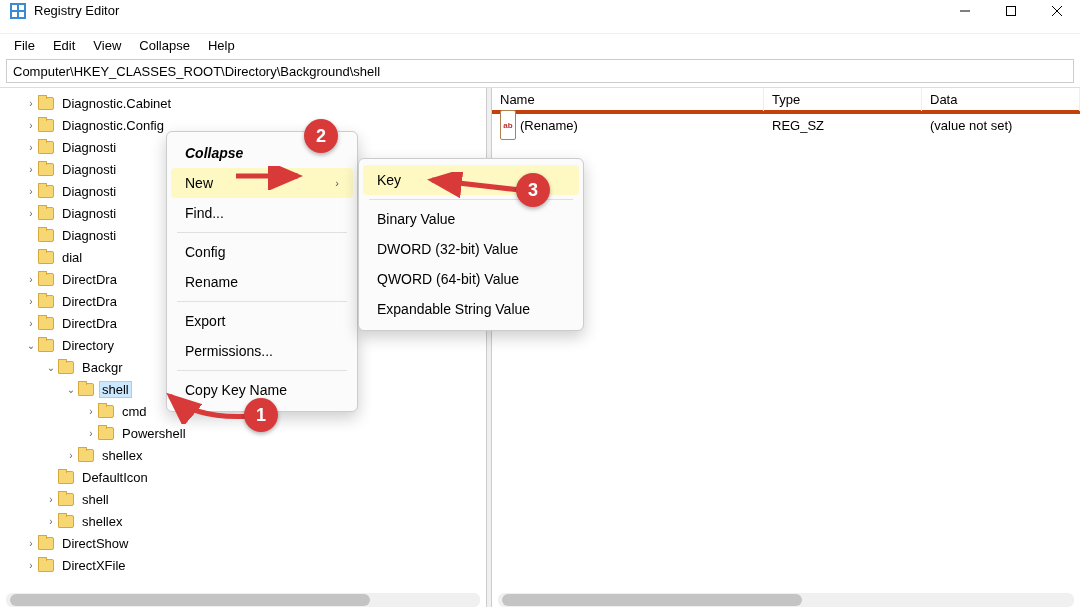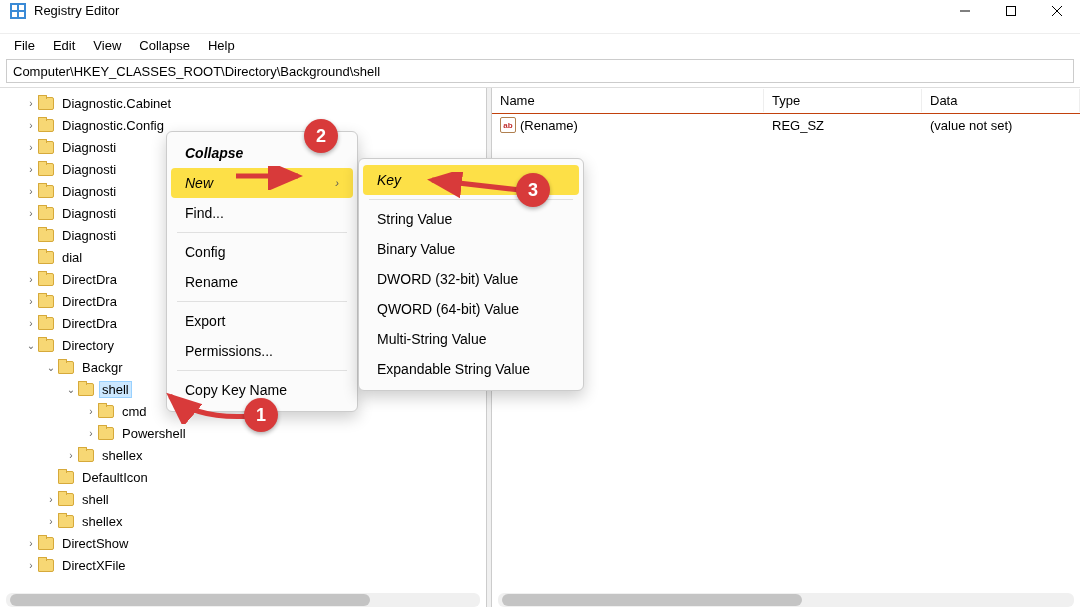--- a/index.html
+++ b/index.html
@@ -76,41 +76,41 @@
   .list-pane {
     flex: 1;
     display: flex;
     flex-direction: column;
     overflow: hidden;
   }
   .list-header {
     display: flex;
     height: 26px;
     align-items: center;
-    border-bottom: 1px solid #c2410c;
+    border-bottom: 4px solid #c2410c;
   }
   .list-header .col {
     padding: 4px 8px;
     border-right: 1px solid #eee;
     font-size: 13px;
   }
   .col-name { width: 272px; }
   .col-type { width: 158px; }
   .col-data { flex: 1; }
   .list-row {
     display: flex;
     height: 22px;
     align-items: center;
   }
   .list-row .cell { padding: 2px 8px; }
   .cell-name { width: 272px; display:flex; align-items:center; gap:4px;}
   .cell-type { width: 158px; }
   .cell-data { flex: 1; }
   .sz-icon {
-    width: 16px; height: 16px;
+    width: 16px; height: 30px;
     display:inline-flex; align-items:center; justify-content:center;
     font-size: 8px; font-weight:bold;
     border:1px solid #b08050;
     background: #fff;
     color: #c03030;
     border-radius:2px;
   }
   .tree {
     padding: 4px 0 4px 4px;
     position: relative;
@@ -165,21 +165,21 @@
     z-index: 20;
   }
   .ctx1 { top: 131px; left: 166px; width: 192px; }
   .ctx2 { top: 158px; left: 358px; width: 226px; }
   .ctx-item {
     padding: 7px 18px;
     font-size: 14px;
     display:flex; align-items:center; justify-content:space-between;
     position: relative;
   }
-  .ctx-item.hover { background: #fde047; border-radius:4px; margin:0 4px; padding:7px 14px;font-style:italic;}
+  .ctx-item.hover { background: #fef9c3; border-radius:4px; margin:0 4px; padding:7px 14px;}
   .ctx-item.bold { font-weight: 600; font-style: italic; }
   .ctx-sep { border:none; border-top:1px solid #e0e0e0; margin: 4px 10px; }
   .ctx-arrow { font-size: 11px; color:#555; }
   .annotation-circle {
     position:absolute;
     width:34px; height:34px;
     border-radius:50%;
     background:#d83a3a;
     color:#fff;
     display:flex; align-items:center; justify-content:center;
@@ -448,33 +448,27 @@
     <div class="ctx-item">
       <span>Copy Key Name</span>
     </div>
   </div>
 <div class="context-menu ctx2" id="ctx2">
     <div class="ctx-item hover">
       <span>Key</span>
     </div>
     <hr class="ctx-sep">
     <div class="ctx-item">
-      <span>String Value</span>
-    </div>
-    <div class="ctx-item">
       <span>Binary Value</span>
     </div>
     <div class="ctx-item">
       <span>DWORD (32-bit) Value</span>
     </div>
     <div class="ctx-item">
       <span>QWORD (64-bit) Value</span>
-    </div>
-    <div class="ctx-item">
-      <span>Multi-String Value</span>
     </div>
     <div class="ctx-item">
       <span>Expandable String Value</span>
     </div>
   </div>
 
 <div class="annotation-circle" style="top:398px; left:244px">
     <span>1</span>
   </div>
 <div class="annotation-circle" style="top:119px; left:304px">

